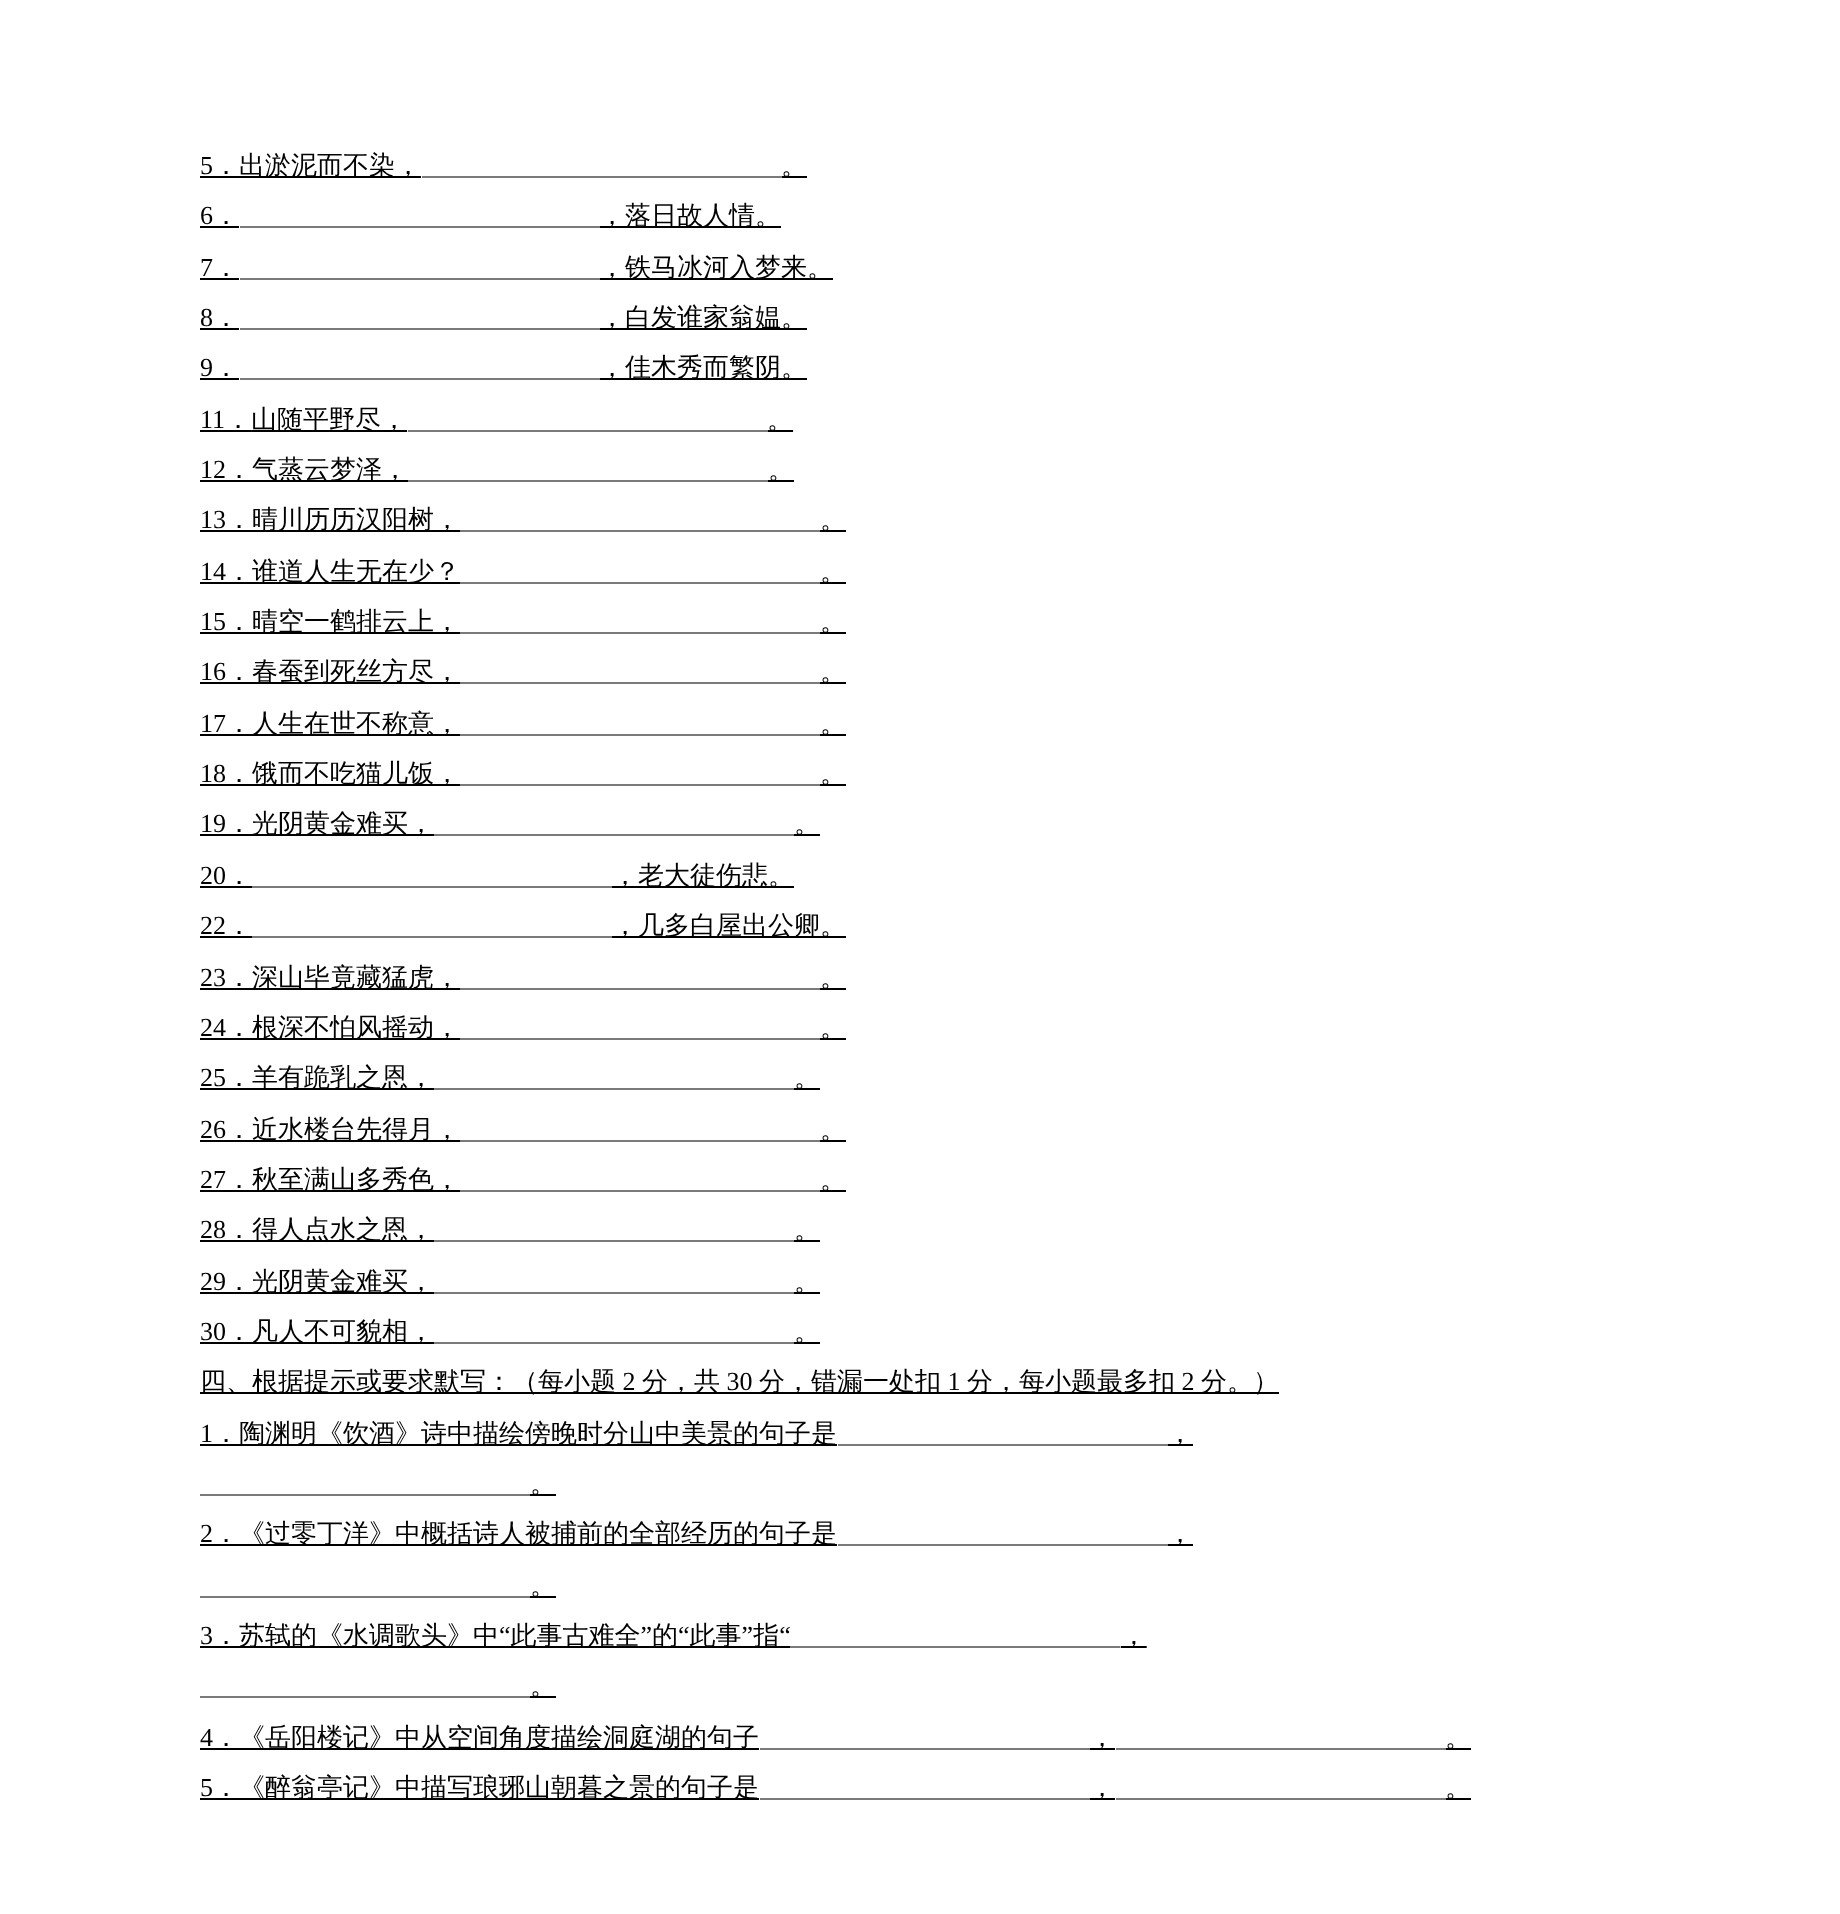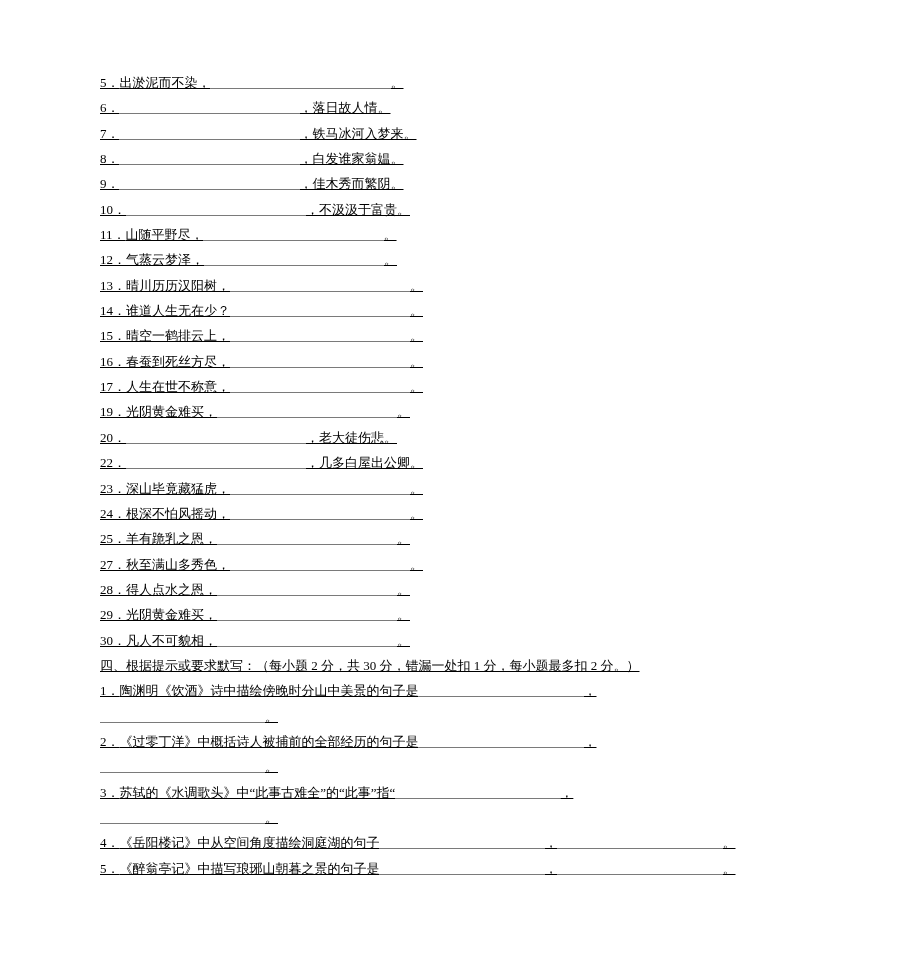--- a/index.html
+++ b/index.html
@@ -34,34 +34,35 @@
 <body>
 
 <div class="page">
 
   <div id="fill-section">
       <div class="line"><span>5．</span><span>出淤泥而不染，</span><span class="blank b-med"></span><span>。</span></div>
       <div class="line"><span>6．</span><span class="blank b-med"></span><span>，落日故人情。</span></div>
       <div class="line"><span>7．</span><span class="blank b-med"></span><span>，铁马冰河入梦来。</span></div>
       <div class="line"><span>8．</span><span class="blank b-med"></span><span>，白发谁家翁媪。</span></div>
       <div class="line"><span>9．</span><span class="blank b-med"></span><span>，佳木秀而繁阴。</span></div>
-      <div class="line"><span>10．</span><span class="blank b-med"></span><span>，不汲汲于富贵。</span></div>
       <div class="line"><span>11．</span><span>山随平野尽，</span><span class="blank b-med"></span><span>。</span></div>
       <div class="line"><span>12．</span><span>气蒸云梦泽，</span><span class="blank b-med"></span><span>。</span></div>
       <div class="line"><span>13．</span><span>晴川历历汉阳树，</span><span class="blank b-med"></span><span>。</span></div>
       <div class="line"><span>14．</span><span>谁道人生无在少？</span><span class="blank b-med"></span><span>。</span></div>
       <div class="line"><span>15．</span><span>晴空一鹤排云上，</span><span class="blank b-med"></span><span>。</span></div>
       <div class="line"><span>16．</span><span>春蚕到死丝方尽，</span><span class="blank b-med"></span><span>。</span></div>
       <div class="line"><span>17．</span><span>人生在世不称意，</span><span class="blank b-med"></span><span>。</span></div>
+      <div class="line"><span>18．</span><span>饿而不吃猫儿饭，</span><span class="blank b-med"></span><span>。</span></div>
       <div class="line"><span>19．</span><span>光阴黄金难买，</span><span class="blank b-med"></span><span>。</span></div>
       <div class="line"><span>20．</span><span class="blank b-med"></span><span>，老大徒伤悲。</span></div>
       <div class="line"><span>22．</span><span class="blank b-med"></span><span>，几多白屋出公卿。</span></div>
       <div class="line"><span>23．</span><span>深山毕竟藏猛虎，</span><span class="blank b-med"></span><span>。</span></div>
       <div class="line"><span>24．</span><span>根深不怕风摇动，</span><span class="blank b-med"></span><span>。</span></div>
       <div class="line"><span>25．</span><span>羊有跪乳之恩，</span><span class="blank b-med"></span><span>。</span></div>
+      <div class="line"><span>26．</span><span>近水楼台先得月，</span><span class="blank b-med"></span><span>。</span></div>
       <div class="line"><span>27．</span><span>秋至满山多秀色，</span><span class="blank b-med"></span><span>。</span></div>
       <div class="line"><span>28．</span><span>得人点水之恩，</span><span class="blank b-med"></span><span>。</span></div>
       <div class="line"><span>29．</span><span>光阴黄金难买，</span><span class="blank b-med"></span><span>。</span></div>
       <div class="line"><span>30．</span><span>凡人不可貌相，</span><span class="blank b-med"></span><span>。</span></div>
     </div>
 
   <div class="line">
     <span>四、根据提示或要求默写：（每小题 2 分，共 30 分，错漏一处扣 1 分，每小题最多扣 2 分。）</span>
   </div>
 

